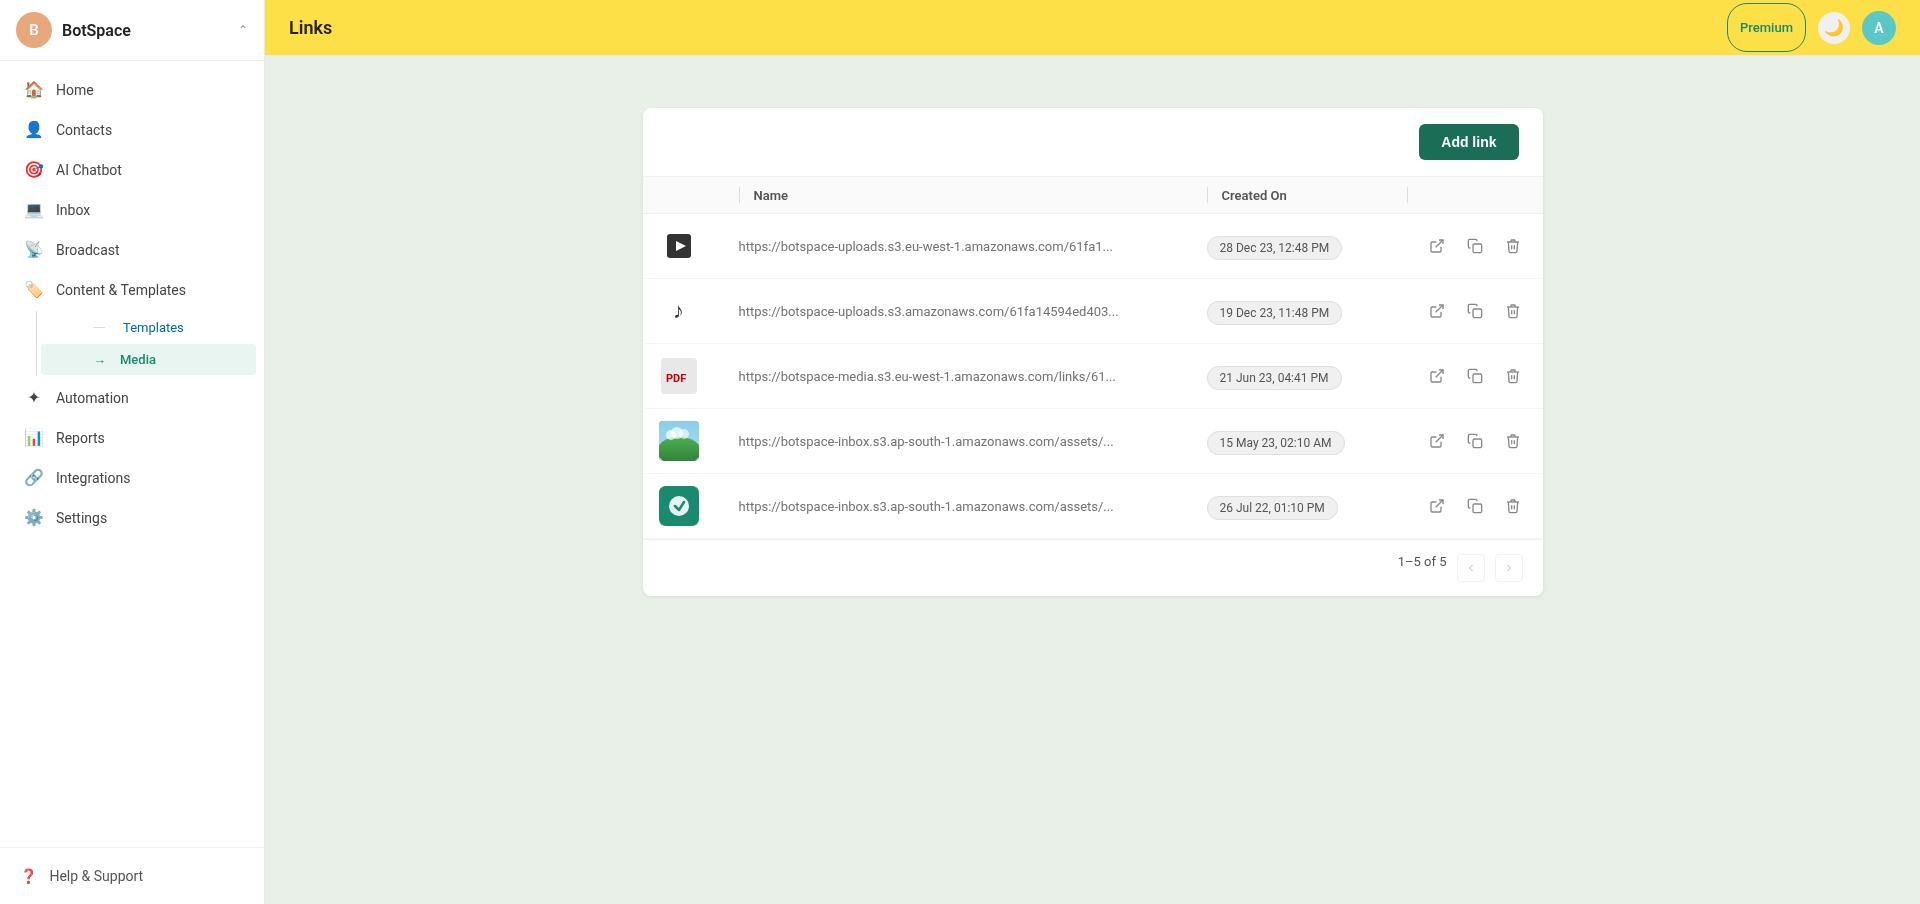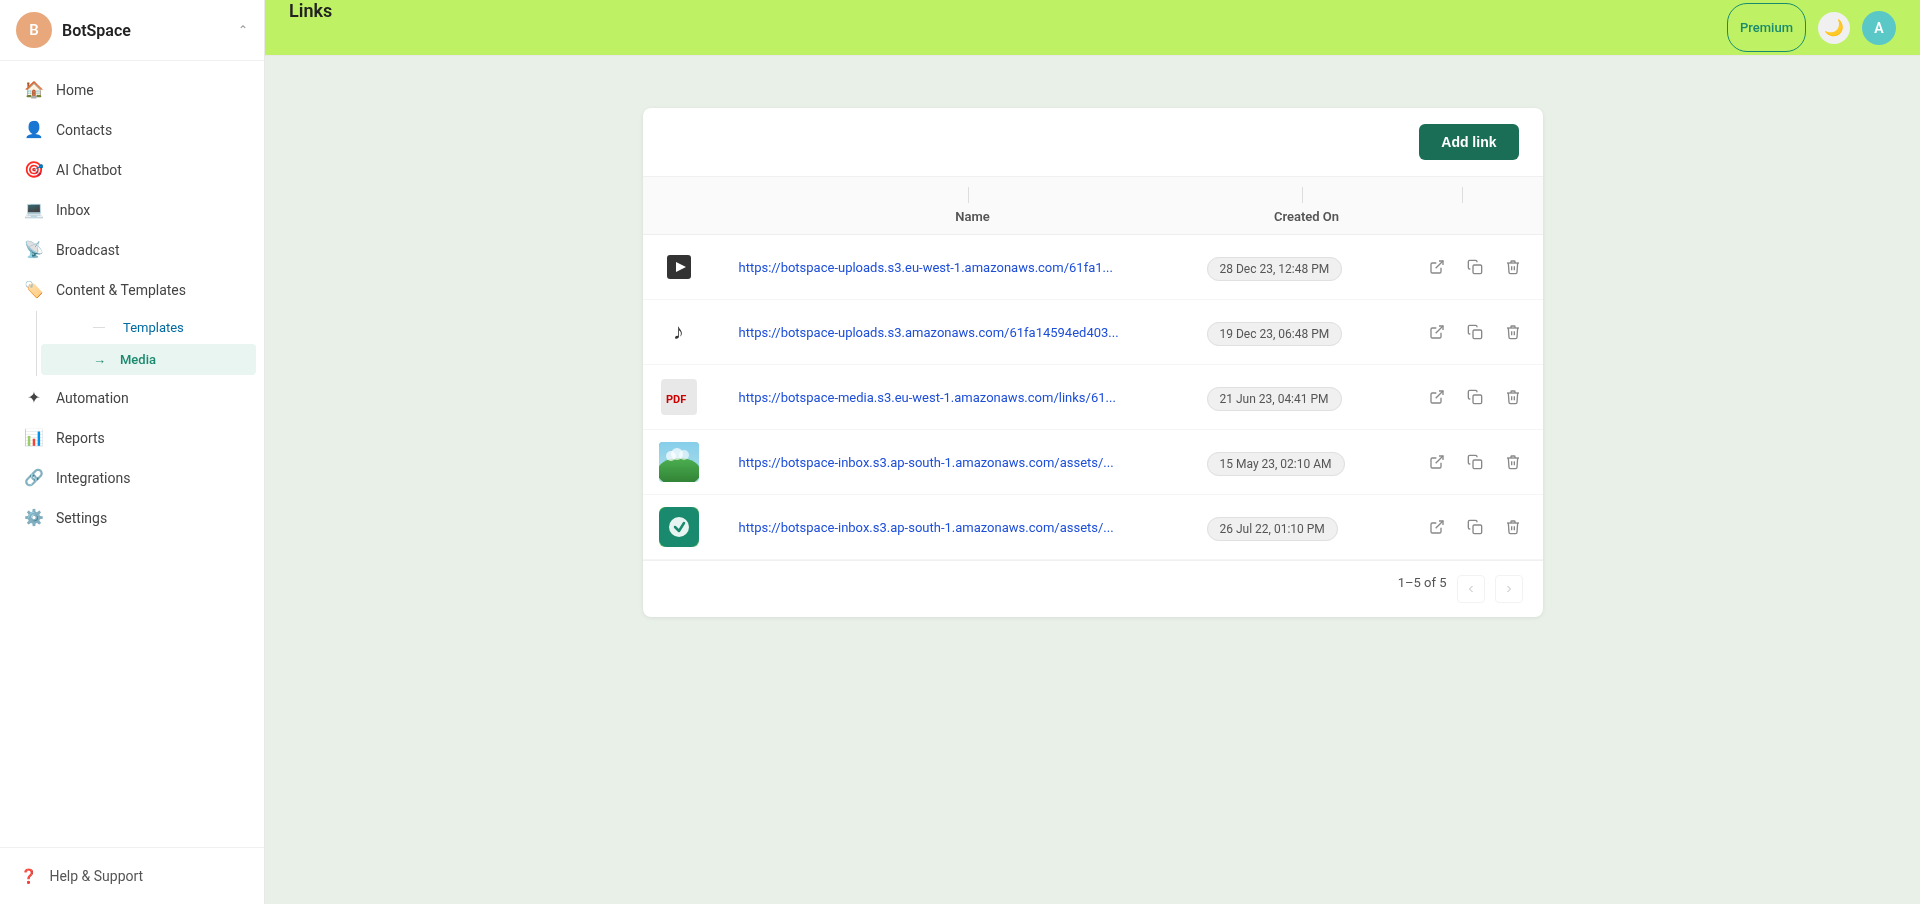--- a/index.html
+++ b/index.html
@@ -102,25 +102,26 @@
     }
 
     
     .main {
       flex: 1;
       display: flex;
       flex-direction: column;
       overflow: hidden;
     }
     .topbar {
-      background: #bef264;
+      background: #fde047;
       border-bottom: 1px solid #e8e8e8;
       padding: 0 24px;
       height: 56px;
       display: flex;
+      align-items: center;
       justify-content: space-between;
     }
     .topbar-title {
       font-size: 18px;
       font-weight: 600;
       color: #222;
     }
     .topbar-actions {
       display: flex;
       align-items: center;
@@ -200,21 +201,20 @@
       border-bottom: 1px solid #eee;
       background: #fafafa;
     }
     .table-col-header {
       font-size: 13px;
       font-weight: 600;
       color: #555;
       display: flex;
       align-items: center;
       gap: 6px;
-      flex-direction: column;
     }
     .col-divider {
       width: 1px;
       height: 16px;
       background: #ddd;
       margin-right: 8px;
     }
     .table-row {
       display: grid;
       grid-template-columns: 80px 1fr 200px 120px;
@@ -226,21 +226,21 @@
       width: 40px;
       height: 40px;
       display: flex;
       align-items: center;
       justify-content: center;
       font-size: 18px;
       color: #444;
     }
     .link-url {
       font-size: 13px;
-      color: #1d4ed8;
+      color: #737373;
       white-space: nowrap;
       overflow: hidden;
       text-overflow: ellipsis;
     }
     .date-badge {
       background: #f0f0f0;
       border: 1px solid #e0e0e0;
       border-radius: 20px;
       padding: 4px 12px;
       font-size: 12px;
@@ -458,21 +458,21 @@
                 <path d="M9 6V4a1 1 0 011-1h4a1 1 0 011 1v2"></path>
               </svg>
           </div>
         </div>
       </div>
 
       <div class="table-row">
         <div class="media-icon" style="font-size:22px; color:#333;">♪</div>
         <div class="link-url">https://botspace-uploads.s3.amazonaws.com/61fa14594ed403...</div>
         <div>
-          <span class="date-badge">19 Dec 23, 06:48 PM</span>
+          <span class="date-badge">19 Dec 23, 11:48 PM</span>
         </div>
         <div class="row-actions">
           <div class="action-icon">
             <svg width="16" height="16" viewBox="0 0 24 24" fill="none" stroke="currentColor" stroke-width="2">
                 <path d="M18 13v6a2 2 0 01-2 2H5a2 2 0 01-2-2V8a2 2 0 012-2h6"></path>
                 <polyline points="15 3 21 3 21 9"></polyline>
                 <line x1="10" y1="14" x2="21" y2="3"></line>
               </svg>
           </div>
           <div class="action-icon">

